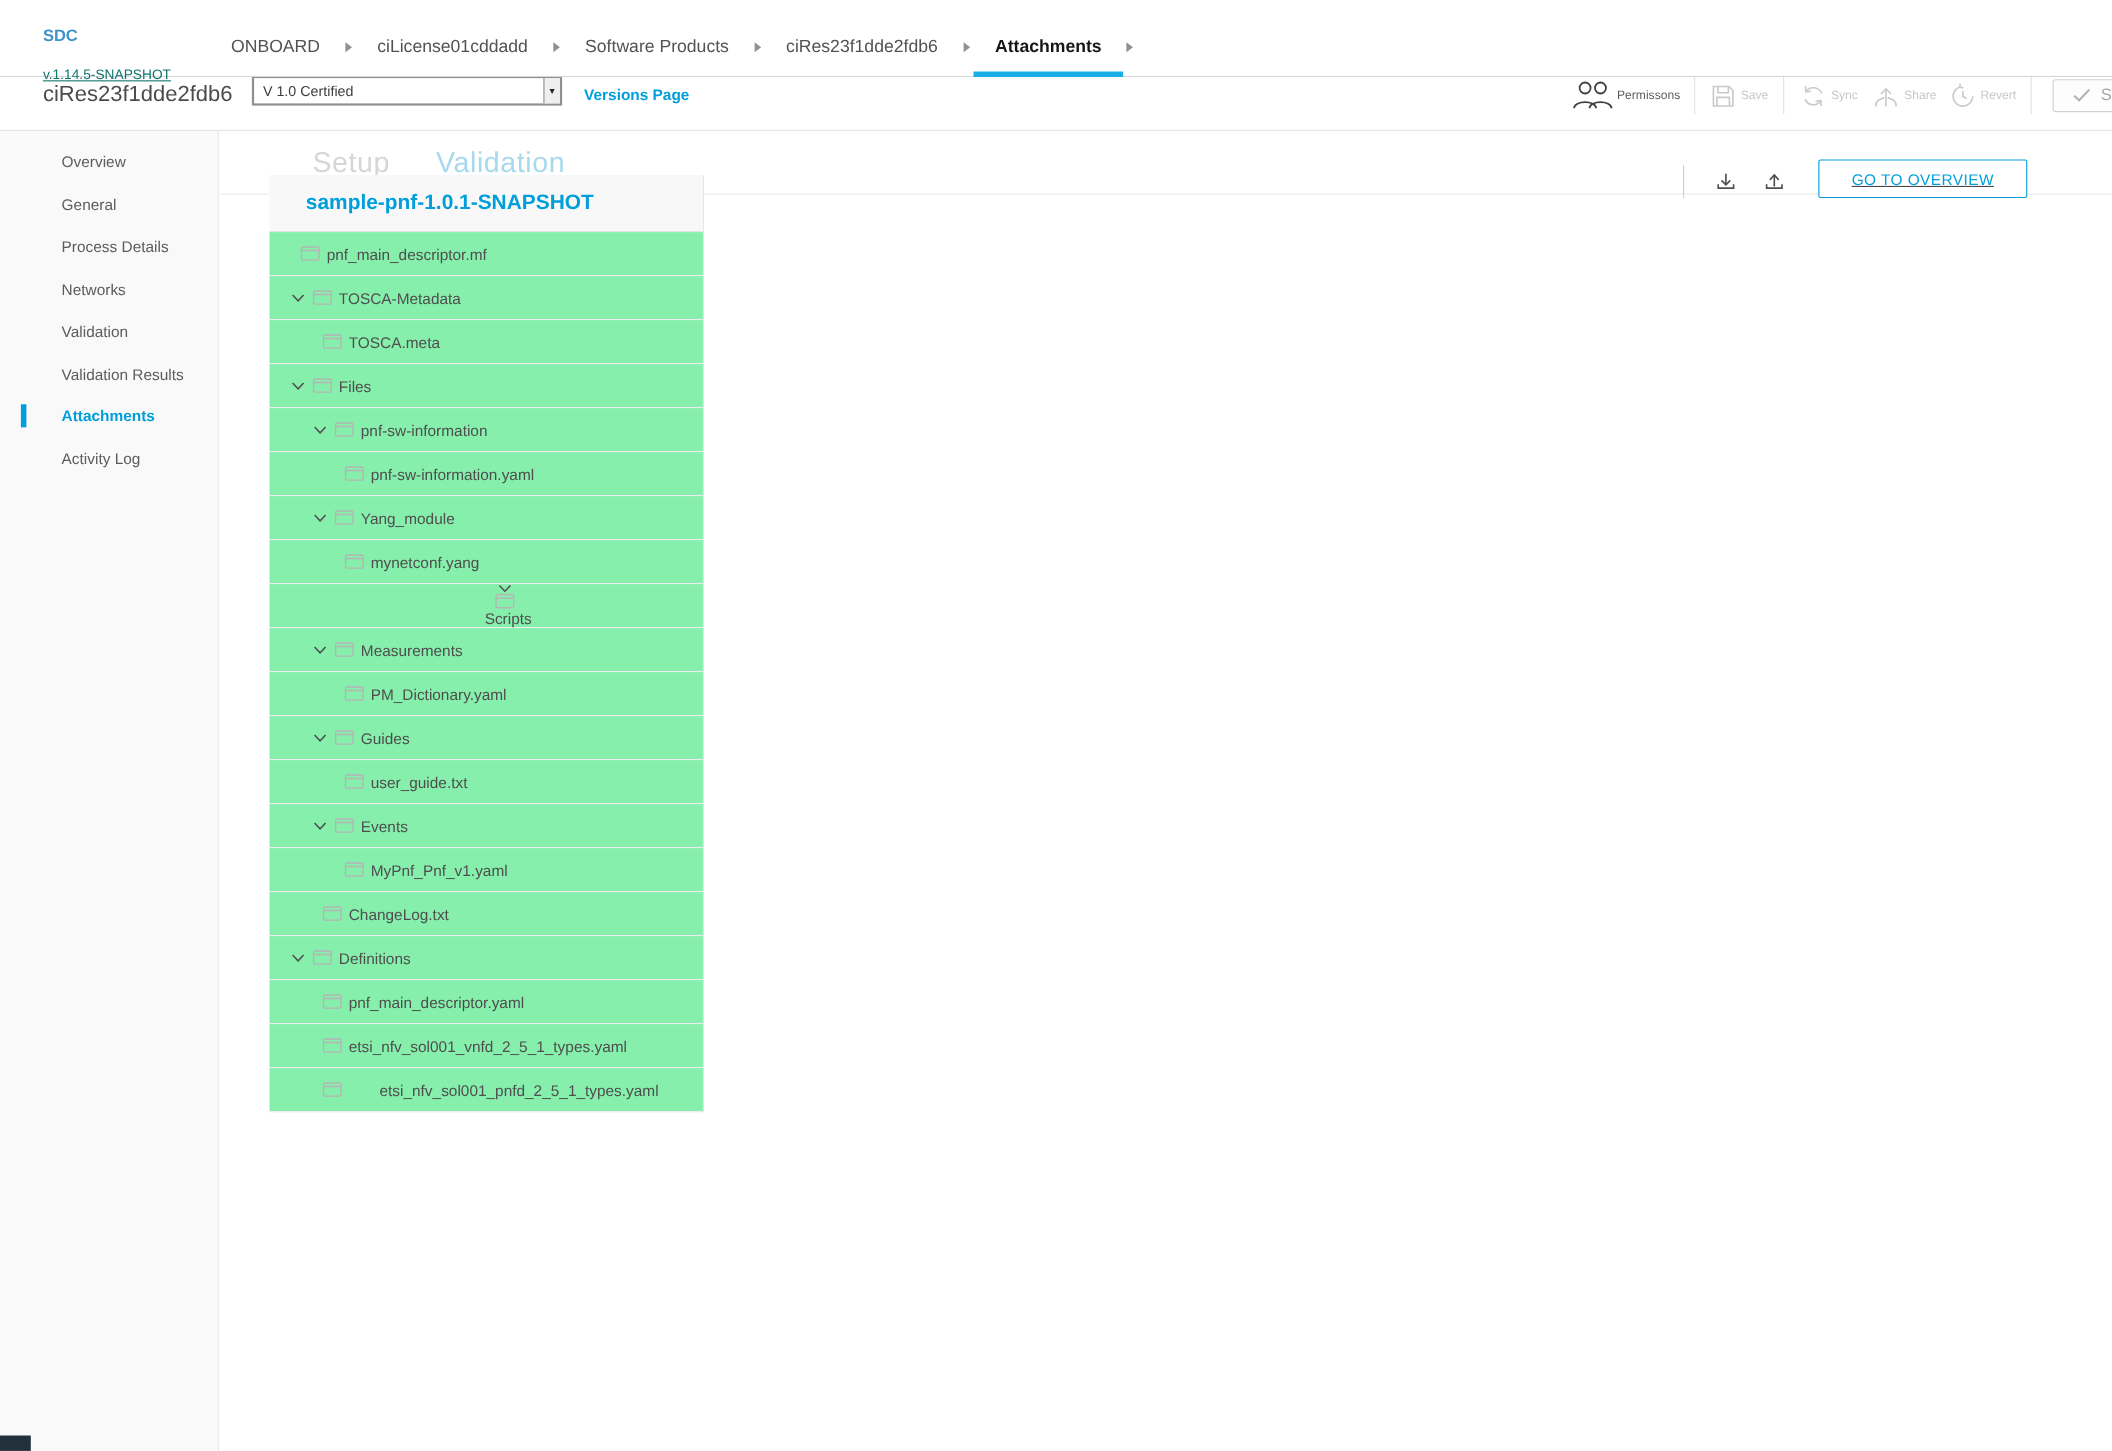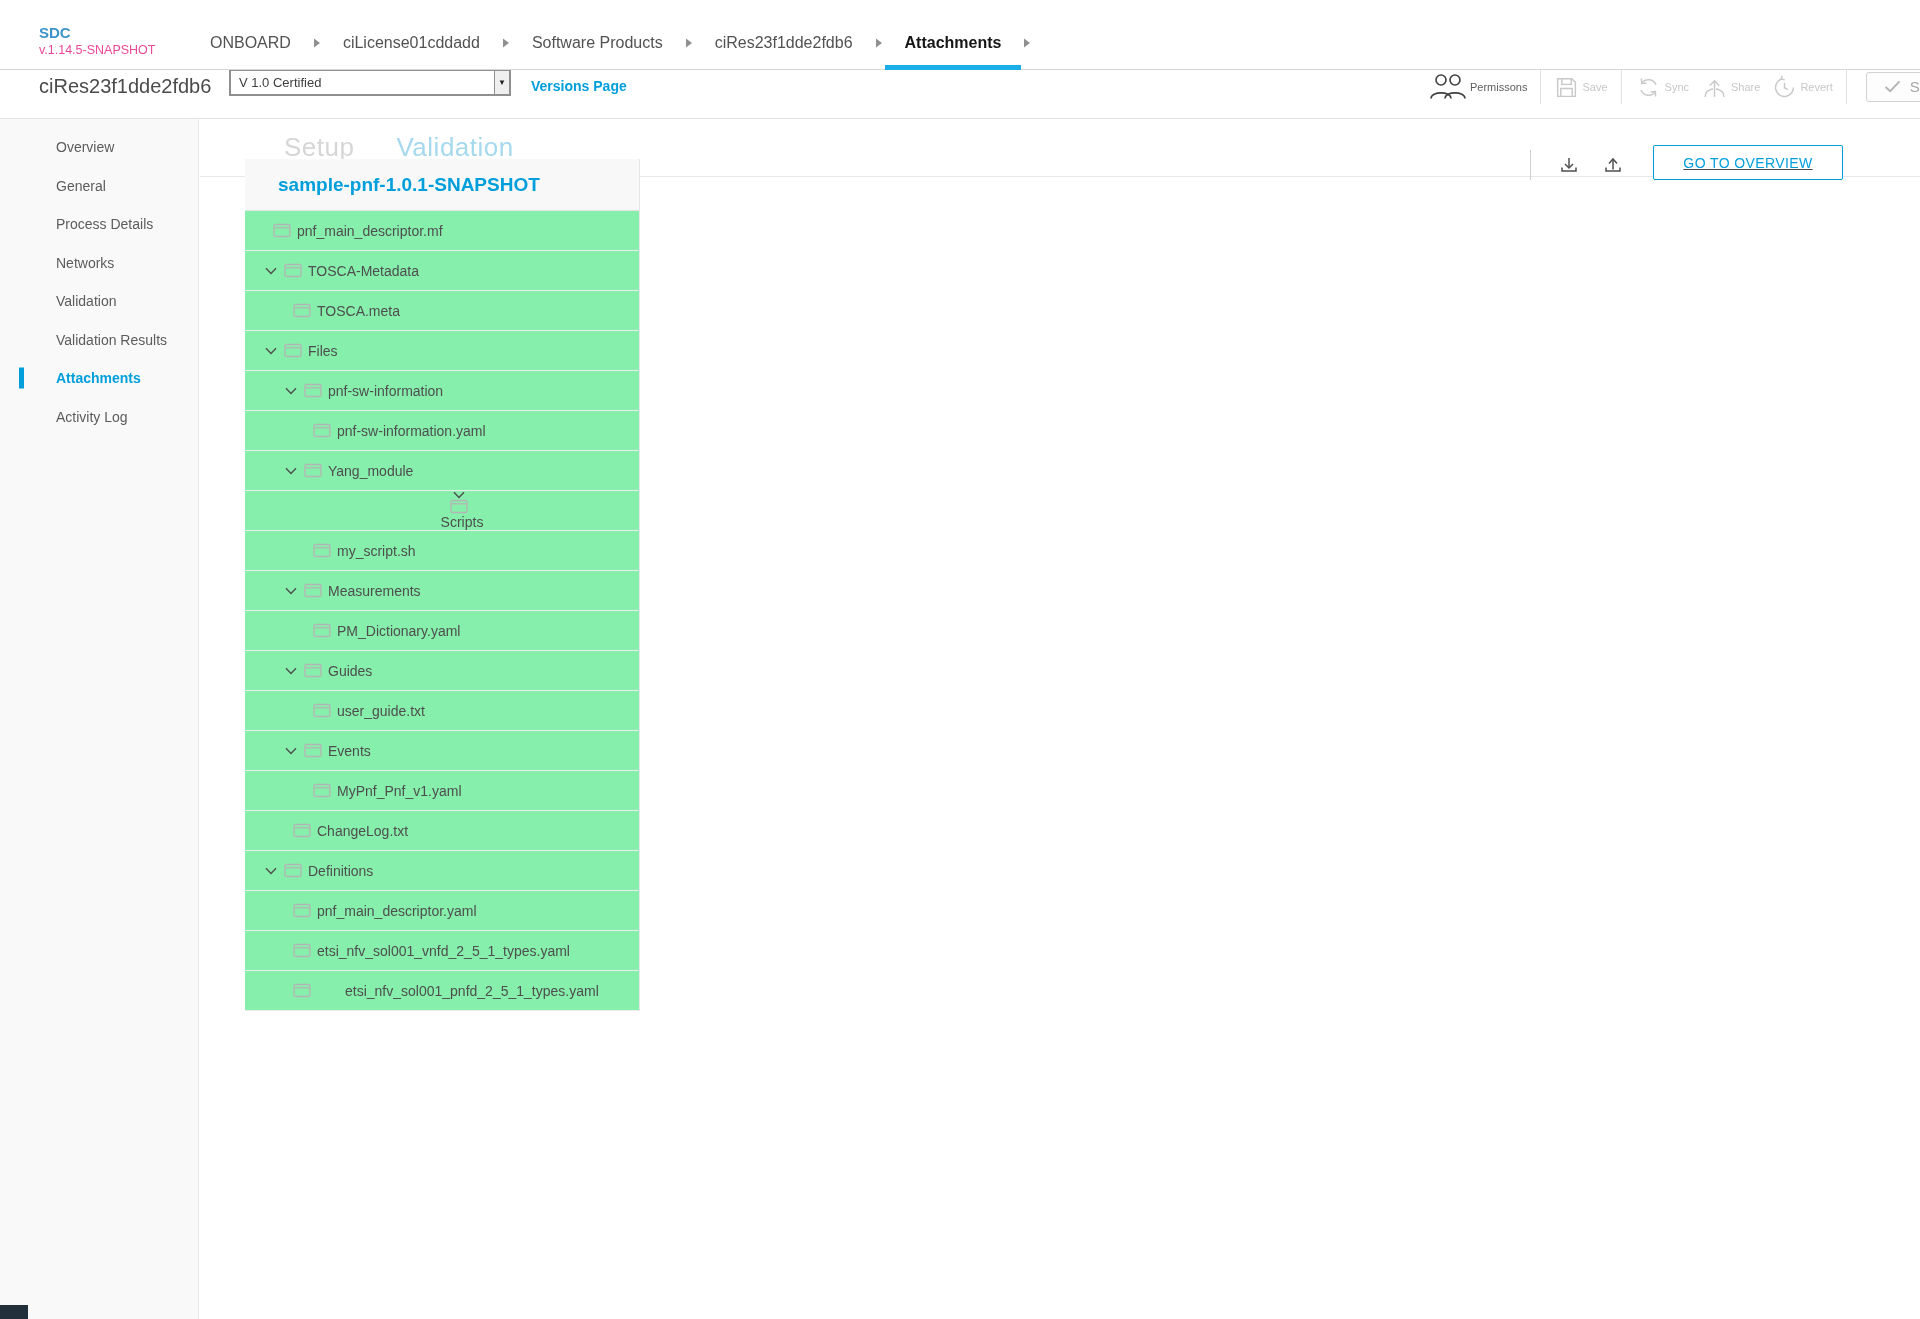--- a/index.html
+++ b/index.html
@@ -15,21 +15,21 @@
     position:relative;
     overflow:hidden;
     color:#4a4a4a;
   }
   svg{display:block;}
 
   
   .topbar{position:absolute;top:16px;left:0;width:100%;height:54px;background:#fff;border-bottom:1px solid #d8d8d8;z-index:6;}
   .logo-block{position:absolute;left:39px;top:8px;line-height:1.2;cursor:pointer;}
   .logo-name{color:#3e93cb;font-weight:bold;font-size:15px;}
-  .logo-version{color:#ec4899;font-size:12.5px;margin-top:1px;}
+  .logo-version{color:#0f766e;font-size:12.5px;margin-top:19px;text-decoration:underline;}
   .breadcrumbs{position:absolute;left:210px;top:0;height:54px;display:flex;align-items:stretch;}
   .crumb{font-size:16px;color:#525252;display:flex;align-items:center;position:relative;cursor:pointer;white-space:nowrap;}
   .crumb.active{font-weight:bold;color:#161616;}
   .crumb.active::after{content:'';position:absolute;left:-20px;right:-20px;bottom:0;height:5px;background:var(--bc-underline);}
   .bc-caret{display:flex;align-items:center;margin:0 22px;}
 
   
   .header-row{position:absolute;top:54px;left:0;width:100%;height:65px;background:#fff;border-bottom:1px solid #e3e3e3;z-index:5;}
   .entity-title{position:absolute;left:39px;top:50%;transform:translateY(-50%);font-size:20px;color:#4b4b4b;}
   .version-select{position:absolute;left:229px;top:15px;width:282px;height:27px;border:2px solid #8f8f8f;background:#fff;display:flex;align-items:stretch;cursor:pointer;}
@@ -323,42 +323,42 @@
             </svg>
           </span>
           <span class="ficon">
             <svg width="18" height="15" viewBox="0 0 18 15" fill="none" stroke="currentColor" stroke-width="1.3">
               <rect x="1" y="1.5" width="16" height="12" rx="1.5"></rect>
               <line x1="1" y1="4.8" x2="17" y2="4.8"></line>
             </svg>
           </span>
           <span class="tlabel">Yang_module</span>
         </div>
+        <div class="trow" style="padding-left: 68px;">
+          <span class="ficon">
+            <svg width="18" height="15" viewBox="0 0 18 15" fill="none" stroke="currentColor" stroke-width="1.3">
+              <rect x="1" y="1.5" width="16" height="12" rx="1.5"></rect>
+              <line x1="1" y1="4.8" x2="17" y2="4.8"></line>
+            </svg>
+          </span>
+          <span class="tlabel">mynetconf.yang</span>
+        </div>
         <div class="trow" style="padding-left: 40px; flex-direction: column;">
           <span class="chev">
             <svg width="12" height="8" viewBox="0 0 12 8" fill="none" stroke="currentColor" stroke-width="1.4">
               <polyline points="1,1.2 6,6.5 11,1.2"></polyline>
             </svg>
           </span>
           <span class="ficon">
             <svg width="18" height="15" viewBox="0 0 18 15" fill="none" stroke="currentColor" stroke-width="1.3">
               <rect x="1" y="1.5" width="16" height="12" rx="1.5"></rect>
               <line x1="1" y1="4.8" x2="17" y2="4.8"></line>
             </svg>
           </span>
           <span class="tlabel">Scripts</span>
-        </div>
-        <div class="trow" style="padding-left: 68px;">
-          <span class="ficon">
-            <svg width="18" height="15" viewBox="0 0 18 15" fill="none" stroke="currentColor" stroke-width="1.3">
-              <rect x="1" y="1.5" width="16" height="12" rx="1.5"></rect>
-              <line x1="1" y1="4.8" x2="17" y2="4.8"></line>
-            </svg>
-          </span>
-          <span class="tlabel">my_script.sh</span>
         </div>
         <div class="trow" style="padding-left: 40px;">
           <span class="chev">
             <svg width="12" height="8" viewBox="0 0 12 8" fill="none" stroke="currentColor" stroke-width="1.4">
               <polyline points="1,1.2 6,6.5 11,1.2"></polyline>
             </svg>
           </span>
           <span class="ficon">
             <svg width="18" height="15" viewBox="0 0 18 15" fill="none" stroke="currentColor" stroke-width="1.3">
               <rect x="1" y="1.5" width="16" height="12" rx="1.5"></rect>

